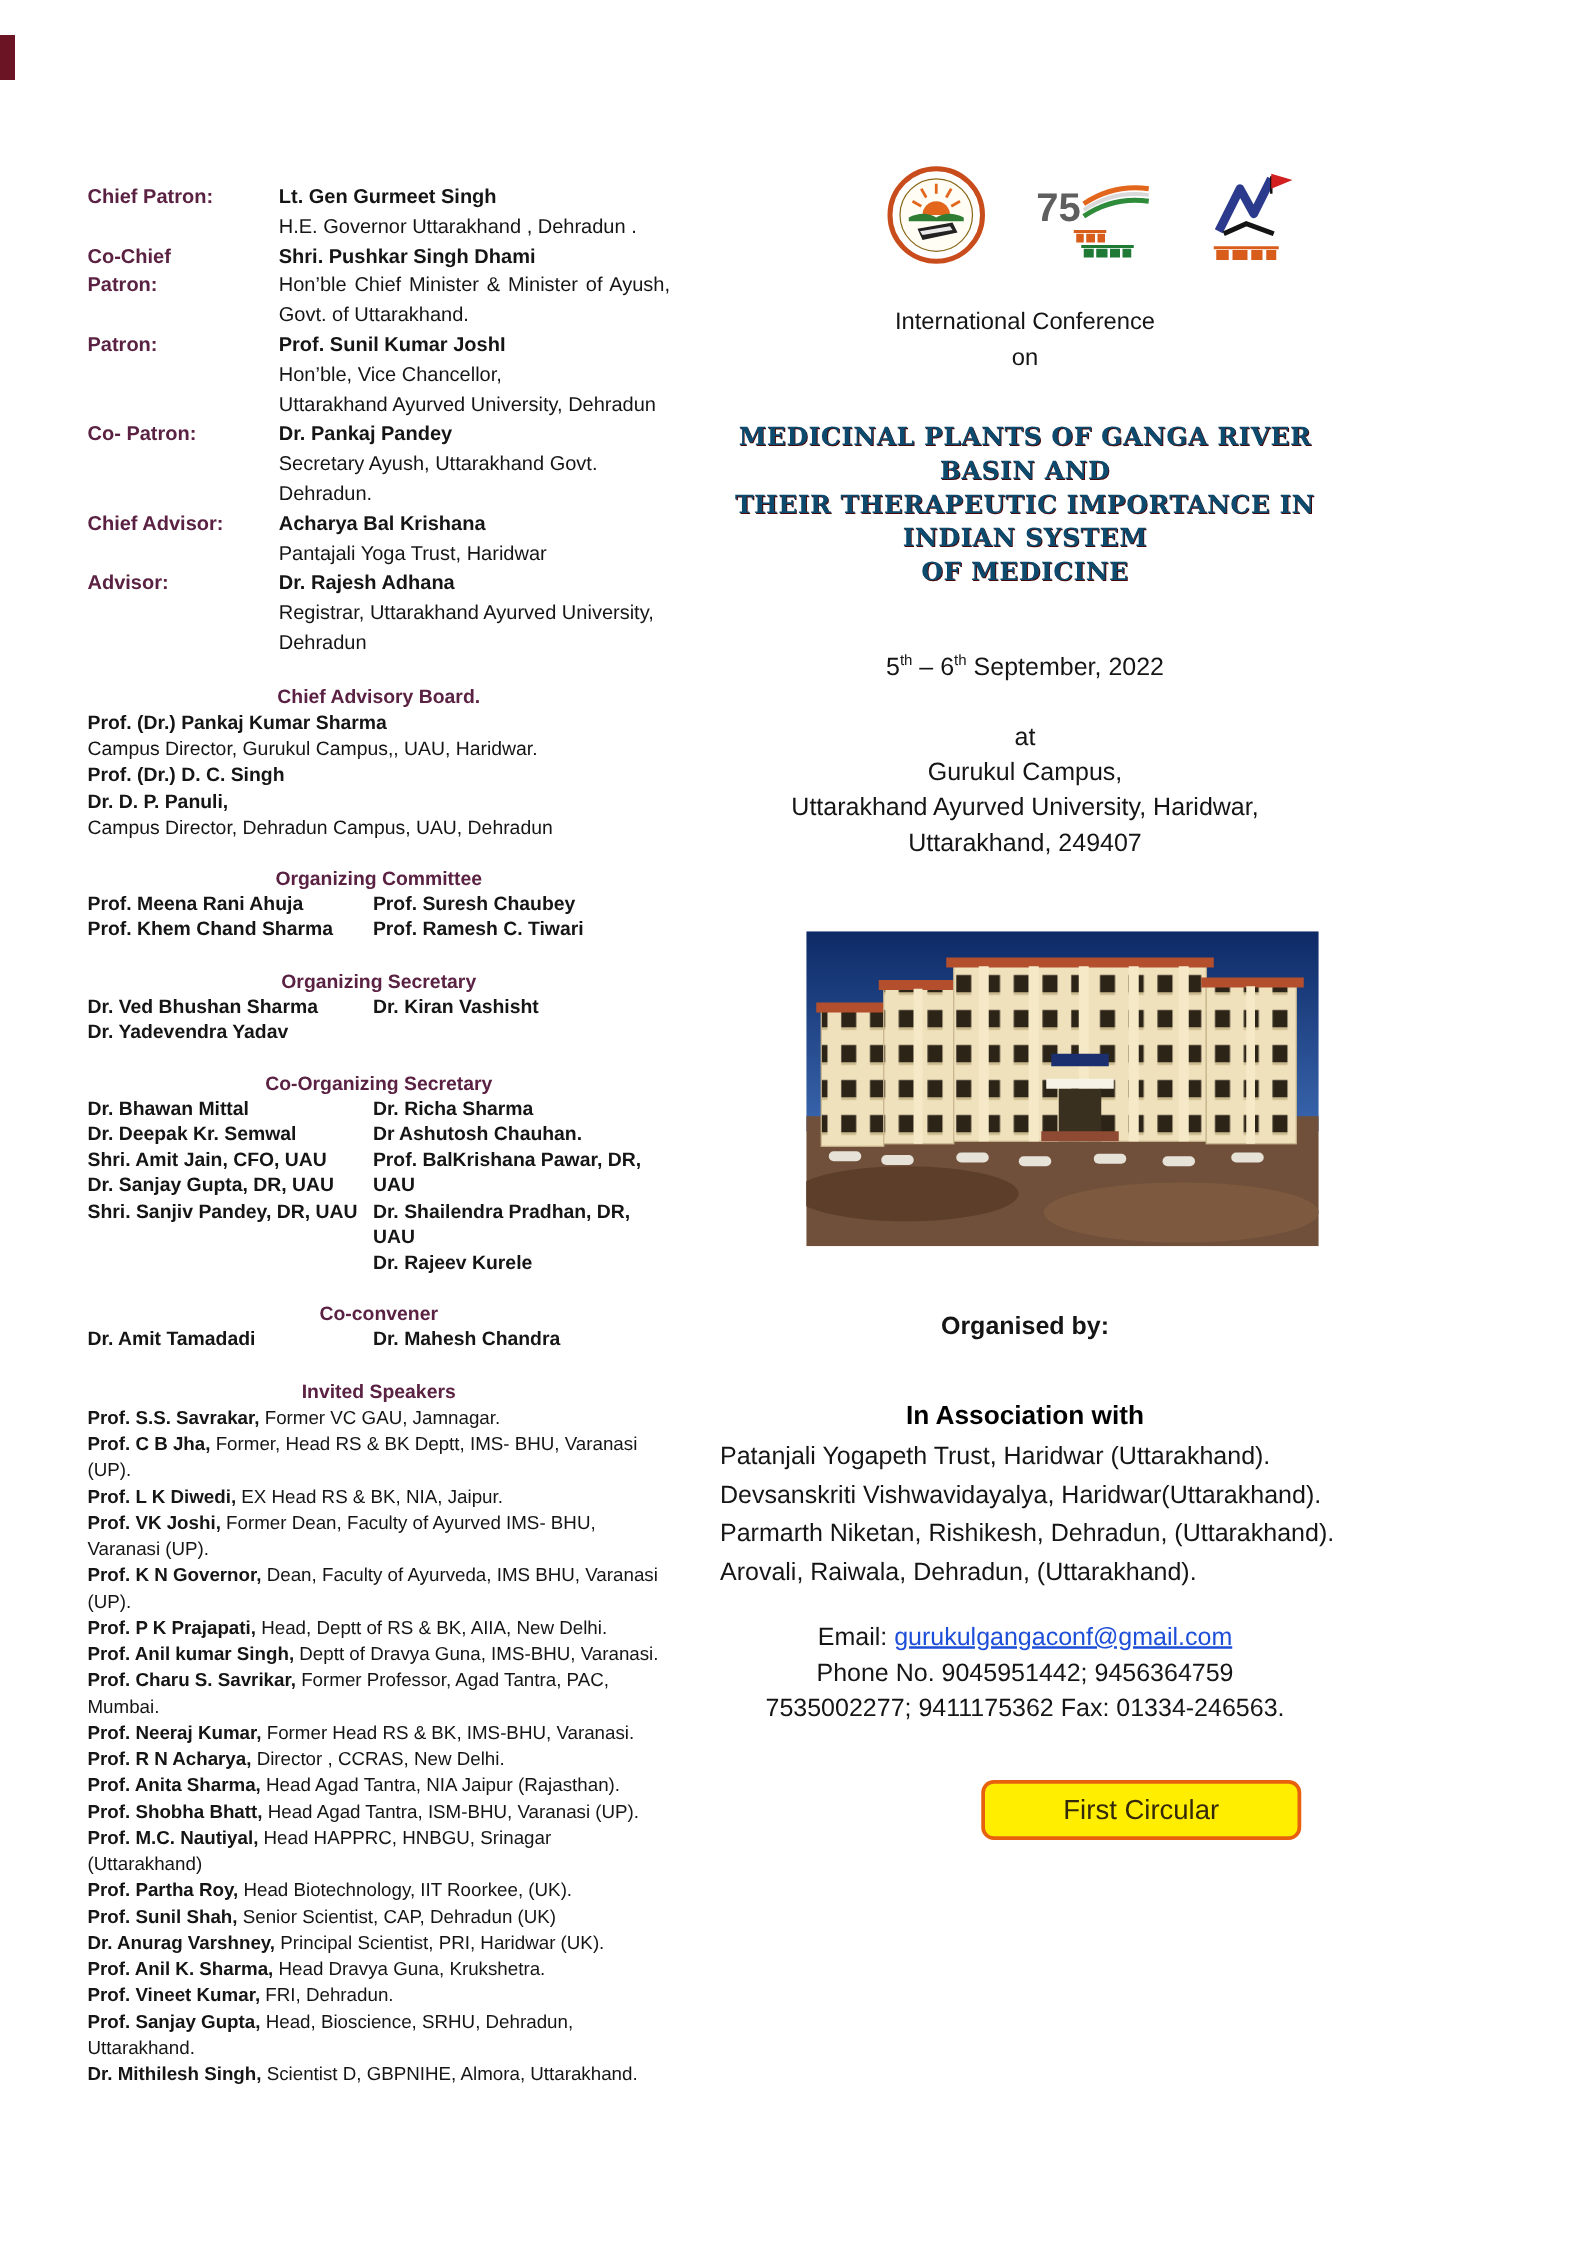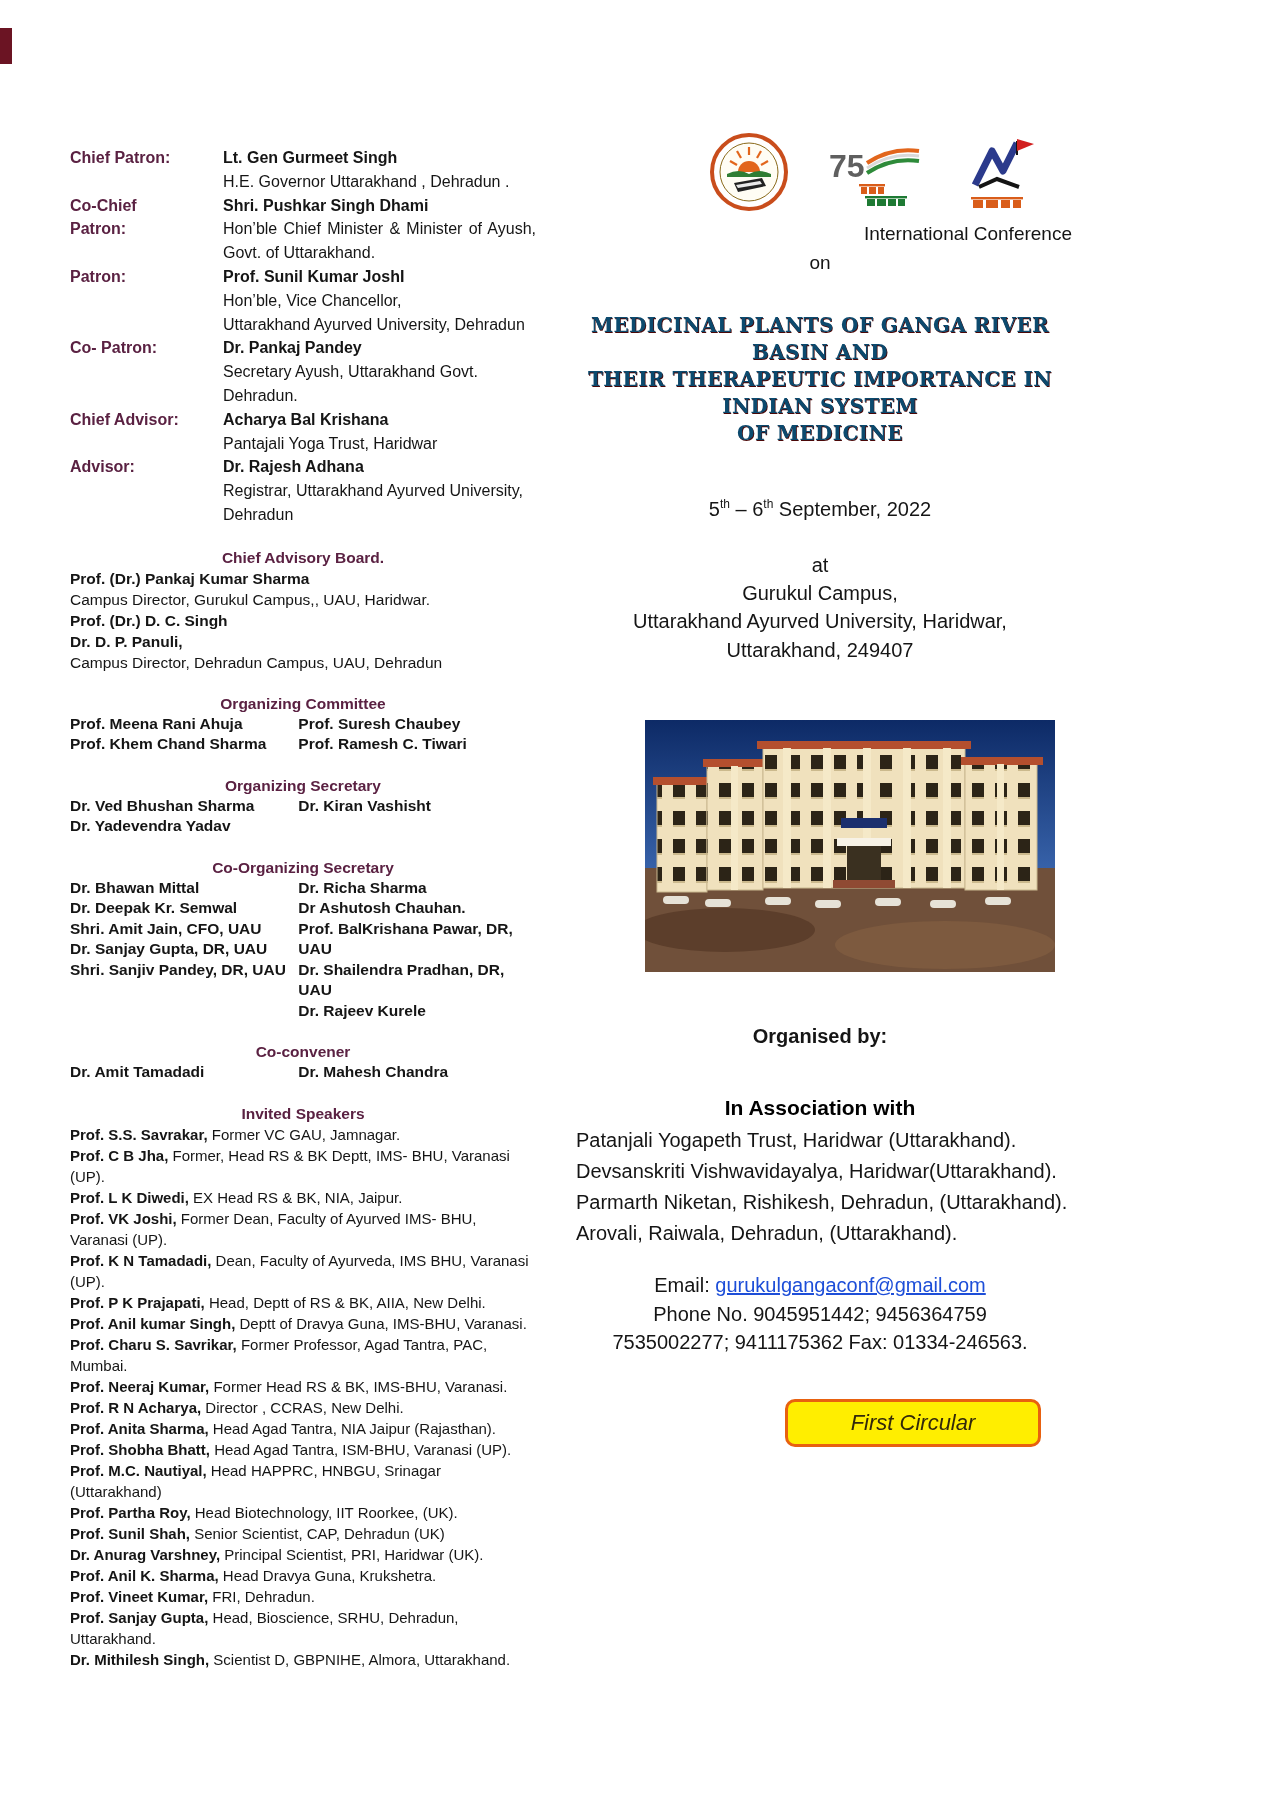--- a/index.html
+++ b/index.html
@@ -17,36 +17,36 @@
   .section-heading { text-align:center; font-weight:bold; color:#5a2142; font-size:15.5px; line-height:21px; margin-top:20px; }
   .adv { font-size:15.5px; line-height:21px; }
   .adv-name { font-weight:bold; }
   .twocol { display:grid; grid-template-columns:49% 51%; font-size:15.5px; line-height:20.5px; font-weight:bold; }
   .speakers { font-size:15px; line-height:21px; }
   .speaker .sp-name { font-weight:bold; }
 
   
   .right-col { position:absolute; left:568px; top:130px; width:504px; text-align:center; }
   .logos { display:flex; justify-content:center; align-items:center; gap:36px; height:84px; padding-left:104px; }
-  .intl { font-size:19px; margin-top:9px;text-align:right; }
+  .intl { font-size:19px; margin-top:33px; }
   .on { font-size:19px; margin-top:7px; }
   .conf-title { margin-top:38px; font-family:"DejaVu Serif",serif; font-weight:bold; color:#0c4a6e; font-size:20px; line-height:27px; letter-spacing:0.4px; text-shadow:0.7px 0.9px 0 #4a0808; }
   .date-line { margin-top:50px; font-size:20px; }
   .date-line sup { font-size:12px; }
   .venue-at { margin-top:30px; font-size:20px; line-height:28px; }
   .venue-line { font-size:20px; line-height:28.5px; }
   .photo-wrap { margin-top:56px; display:flex; justify-content:center; padding-left:60px; }
   .org-head { margin-top:50px; font-weight:bold; font-size:20px; line-height:29px; }
   .org-line { font-size:20px; line-height:29px; }
   .assoc-head { margin-top:42px; font-weight:bold; font-size:21px; color:#000000; line-height:30px; }
   .assoc-lines { text-align:left; font-size:20px; line-height:31px; margin-top:2px; padding-left:8px; }
   .contact { margin-top:22px; font-size:20px; line-height:28.5px; }
   .email-link { color:#1d4ed8; text-decoration:underline; cursor:pointer; }
   .btn-wrap { margin-top:42px; display:flex; justify-content:center; padding-left:186px; }
-  .first-circular { background:#ffee00; border:3px solid #e8610f; border-radius:10px; width:250px; height:42px; font-size:22px; color:#33290a; display:flex; align-items:center; justify-content:center; cursor:pointer;font-style:italic; }
+  .first-circular { background:#ffee00; border:3px solid #e8610f; border-radius:10px; width:250px; height:42px; font-size:22px; color:#33290a; display:flex; align-items:center; justify-content:center; cursor:pointer; }
 </style>
 </head>
 <body>
 
 <div>
   <div class="artifact"></div>
 
   <div class="left-col">
 
     <div class="patrons">
@@ -159,21 +159,21 @@
         <div>Dr. Mahesh Chandra</div>
       </div>
     </div>
 
     <div class="section-heading">Invited Speakers</div>
     <div class="speakers">
       <div class="speaker"><span class="sp-name">Prof. S.S. Savrakar,</span><span> Former VC GAU, Jamnagar.</span></div>
       <div class="speaker"><span class="sp-name">Prof. C B Jha,</span><span> Former, Head RS &amp; BK Deptt, IMS- BHU, Varanasi (UP).</span></div>
       <div class="speaker"><span class="sp-name">Prof.  L K Diwedi,</span><span> EX Head RS &amp; BK, NIA, Jaipur.</span></div>
       <div class="speaker"><span class="sp-name">Prof. VK Joshi,</span><span> Former Dean, Faculty of Ayurved IMS- BHU, Varanasi (UP).</span></div>
-      <div class="speaker"><span class="sp-name">Prof. K N Tamadadi,</span><span> Dean, Faculty of Ayurveda, IMS BHU, Varanasi (UP).</span></div>
+      <div class="speaker"><span class="sp-name">Prof. K N Governor,</span><span> Dean, Faculty of Ayurveda, IMS BHU, Varanasi (UP).</span></div>
       <div class="speaker"><span class="sp-name">Prof. P K Prajapati,</span><span> Head, Deptt of RS &amp; BK, AIIA, New Delhi.</span></div>
       <div class="speaker"><span class="sp-name">Prof. Anil kumar Singh,</span><span> Deptt of Dravya Guna, IMS-BHU, Varanasi.</span></div>
       <div class="speaker"><span class="sp-name">Prof. Charu S. Savrikar,</span><span> Former Professor, Agad Tantra, PAC, Mumbai.</span></div>
       <div class="speaker"><span class="sp-name">Prof. Neeraj Kumar,</span><span> Former Head RS &amp; BK, IMS-BHU, Varanasi.</span></div>
       <div class="speaker"><span class="sp-name">Prof. R N Acharya,</span><span> Director , CCRAS, New Delhi.</span></div>
       <div class="speaker"><span class="sp-name">Prof. Anita Sharma,</span><span> Head Agad Tantra, NIA Jaipur (Rajasthan).</span></div>
       <div class="speaker"><span class="sp-name">Prof. Shobha Bhatt,</span><span> Head Agad Tantra, ISM-BHU, Varanasi (UP).</span></div>
       <div class="speaker"><span class="sp-name">Prof. M.C. Nautiyal,</span><span> Head HAPPRC, HNBGU, Srinagar (Uttarakhand)</span></div>
       <div class="speaker"><span class="sp-name">Prof. Partha Roy,</span><span> Head Biotechnology, IIT Roorkee, (UK).</span></div>
       <div class="speaker"><span class="sp-name">Prof. Sunil Shah,</span><span> Senior Scientist, CAP, Dehradun (UK)</span></div>

